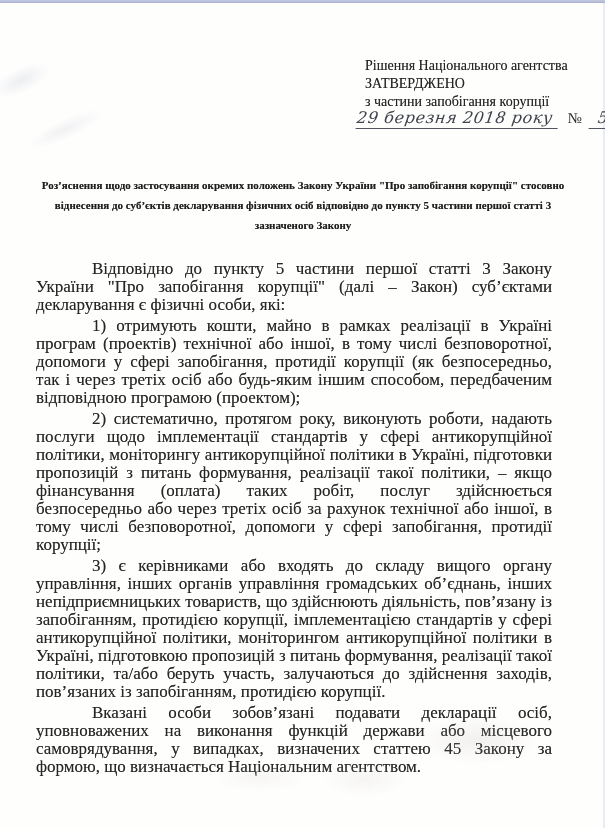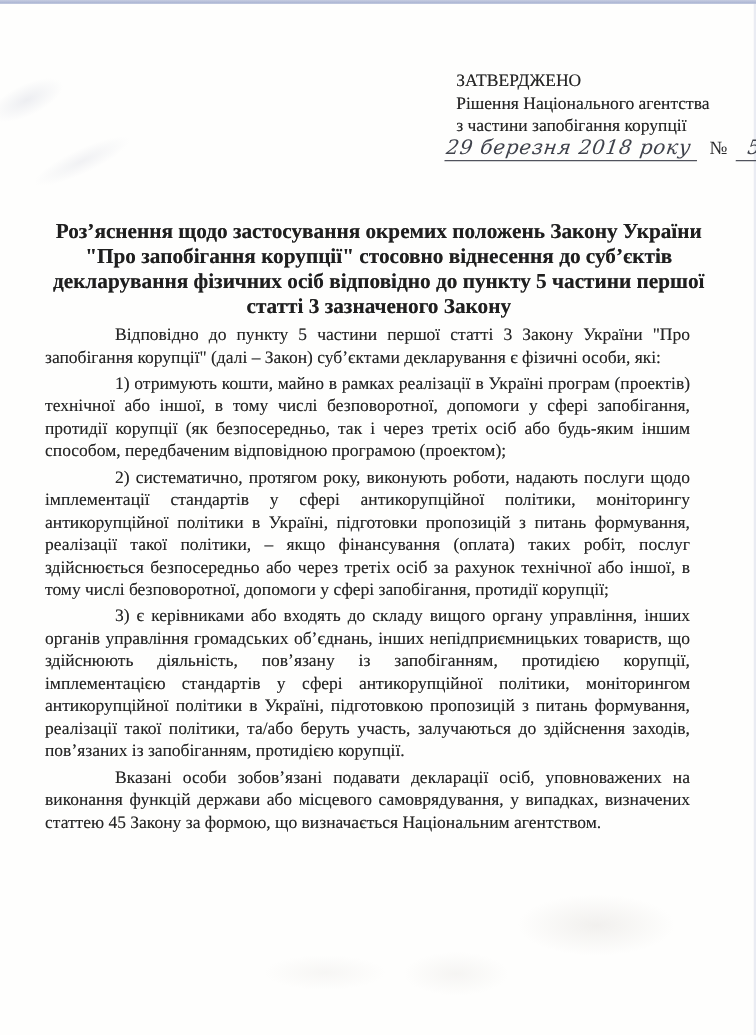--- a/index.html
+++ b/index.html
@@ -92,56 +92,56 @@
     color: #2c2c2e;
   }
 
   
   .title {
     position: absolute;
     left: 33px;
     top: 175px;
     width: 540px;
     margin: 0;
-    font-size: 17px;
+    font-size: 11px;
     font-weight: bold;
     line-height: 20px;
     text-align: center;
     color: #1f1f1f;
     text-shadow: 0 0 0.5px rgba(30,30,30,0.6);
   }
 
   
   .doc-body {
     position: absolute;
     left: 36px;
     top: 260px;
     width: 516px;
-    font-size: 14px;
+    font-size: 17px;
     line-height: 18px;
     text-align: justify;
     text-shadow: 0 0 0.4px rgba(40,40,40,0.5);
   }
   .doc-body p {
     margin: 0 0 3px 0;
     text-indent: 56px;
   }
 </style>
 </head>
 <body>
 
 <div class="page">
 
   <div class="top-edge"></div>
   <div class="right-edge"></div>
   <div class="smudge smudge-top-left"></div>
 
   <div class="approval">
+    <div>Рішення Національного агентства</div>
     <div>ЗАТВЕРДЖЕНО</div>
-    <div>Рішення Національного агентства</div>
     <div>з частини запобігання корупції</div>
   </div>
 
   <div class="hand-line">
     <span class="hand underlined hand-date">29 березня 2018 року</span>
     <span class="no-sign">№</span>
     <span class="hand underlined hand-num">549</span>
   </div>
 
   <h1 class="title">Роз’яснення щодо застосування окремих положень Закону України "Про запобігання корупції" стосовно віднесення до суб’єктів декларування фізичних осіб відповідно до пункту 5 частини першої статті 3 зазначеного Закону</h1>

